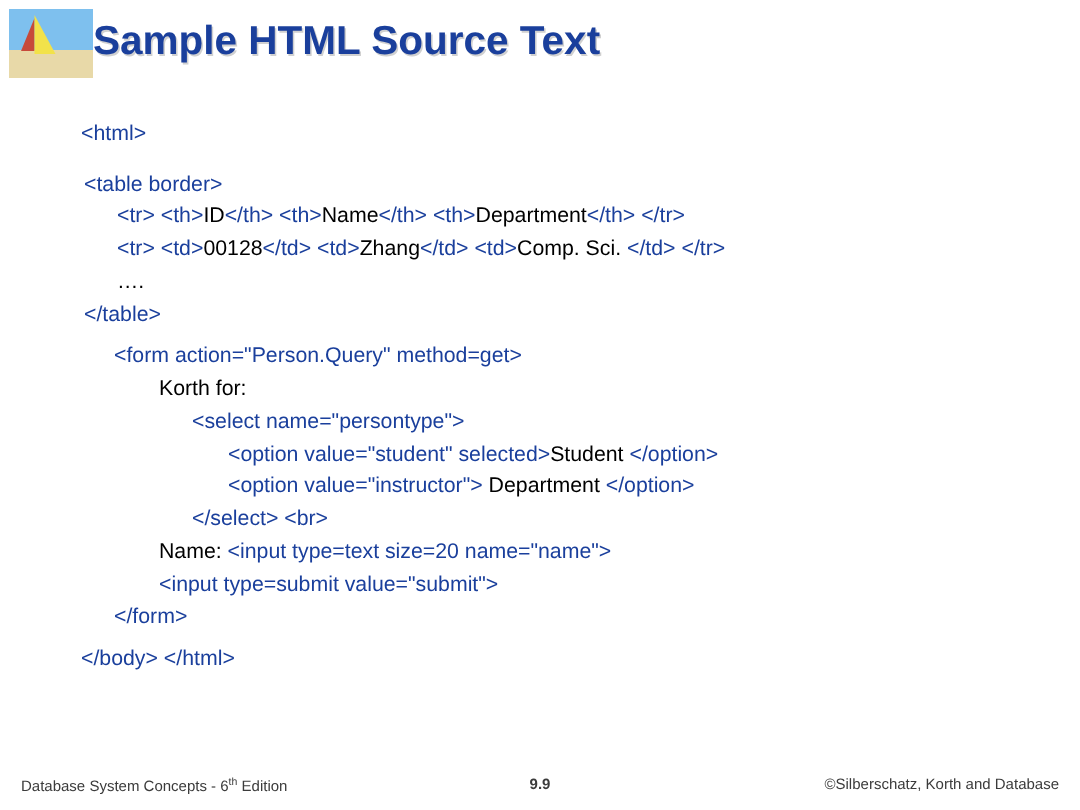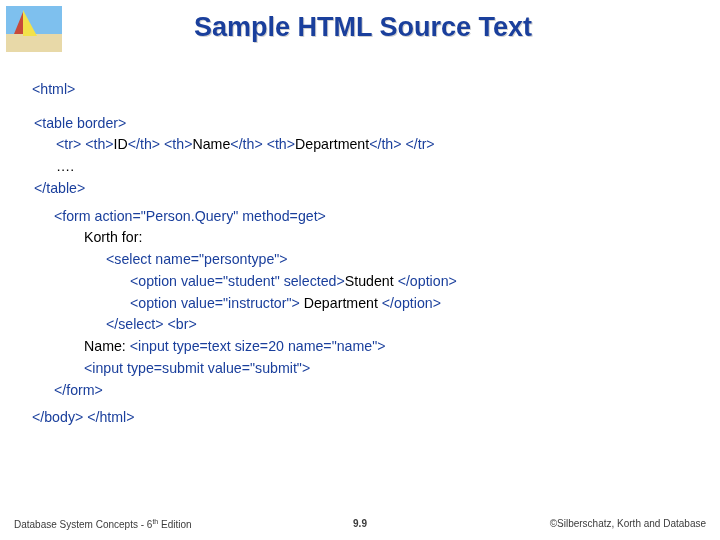--- a/index.html
+++ b/index.html
@@ -36,30 +36,30 @@
     content: "";
     position: absolute;
     left: 17px; top: 4px;
     width: 0; height: 0;
     border-left: 0 solid transparent;
     border-right: 14px solid transparent;
     border-bottom: 26px solid #f2e24a;
   }
   .title {
     flex: 1;
-    text-align: center;
+    text-align: left;
     font-size: 27px;
     font-weight: bold;
     color: #1a3f9c;
     text-shadow: 1px 1px 0 #d0d0d0;
     padding-top: 6px;
     padding-right: 56px;
   }
   .content {
-    padding: 28px 0 0 32px;
+    padding: 28px 0 0 54px;
     font-size: 14.2px;
     color: #000;
     line-height: 1.32;
   }
   .tag { color: #1a3f9c; }
   .row { margin-bottom: 3px; }
   .spacer6 { height: 6px; }
   .ind1 { margin-left: 2px; }
   .ind2 { margin-left: 24px; }
   .ind3 { margin-left: 22px; }
@@ -89,20 +89,21 @@
 </div>
 
 <div class="content">
 
   <div class="row"><span class="tag">&lt;html&gt;</span></div>
   <div class="spacer6"></div>
   <div class="spacer6"></div>
 
   <div class="row ind1"><span class="tag">&lt;table border&gt;</span></div>
   <div class="row ind2"><span class="tag">&lt;tr&gt; &lt;th&gt;</span><span>ID</span><span class="tag">&lt;/th&gt; &lt;th&gt;</span><span>Name</span><span class="tag">&lt;/th&gt; &lt;th&gt;</span><span>Department</span><span class="tag">&lt;/th&gt; &lt;/tr&gt;</span></div>
+  <div class="row ind2"><span class="tag">&lt;tr&gt; &lt;td&gt;</span><span>00128</span><span class="tag">&lt;/td&gt; &lt;td&gt;</span><span>Zhang</span><span class="tag">&lt;/td&gt; &lt;td&gt;</span><span>Comp. Sci. </span><span class="tag">&lt;/td&gt; &lt;/tr&gt;</span></div>
   <div class="row ind2"><span>….</span></div>
   <div class="row ind1"><span class="tag">&lt;/table&gt;</span></div>
   <div class="spacer6"></div>
 
   <div class="row ind3"><span class="tag">&lt;form action="Person.Query" method=get&gt;</span></div>
   <div class="row ind4"><span>Korth for: </span></div>
   <div class="row ind5"><span class="tag">&lt;select name="persontype"&gt;</span></div>
   <div class="row ind6"><span class="tag">&lt;option value="student" selected&gt;</span><span>Student </span><span class="tag">&lt;/option&gt;</span></div>
   <div class="row ind6"><span class="tag">&lt;option value="instructor"&gt; </span><span>Department </span><span class="tag">&lt;/option&gt;</span></div>
   <div class="row ind5"><span class="tag">&lt;/select&gt; &lt;br&gt;</span></div>

